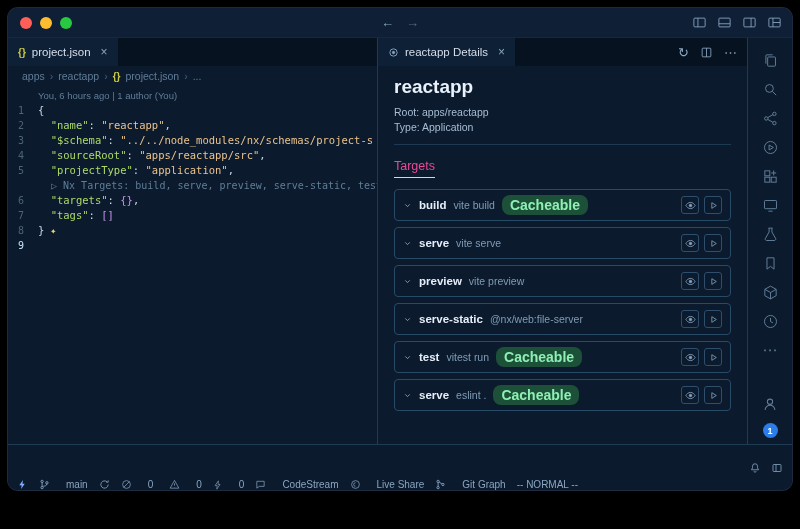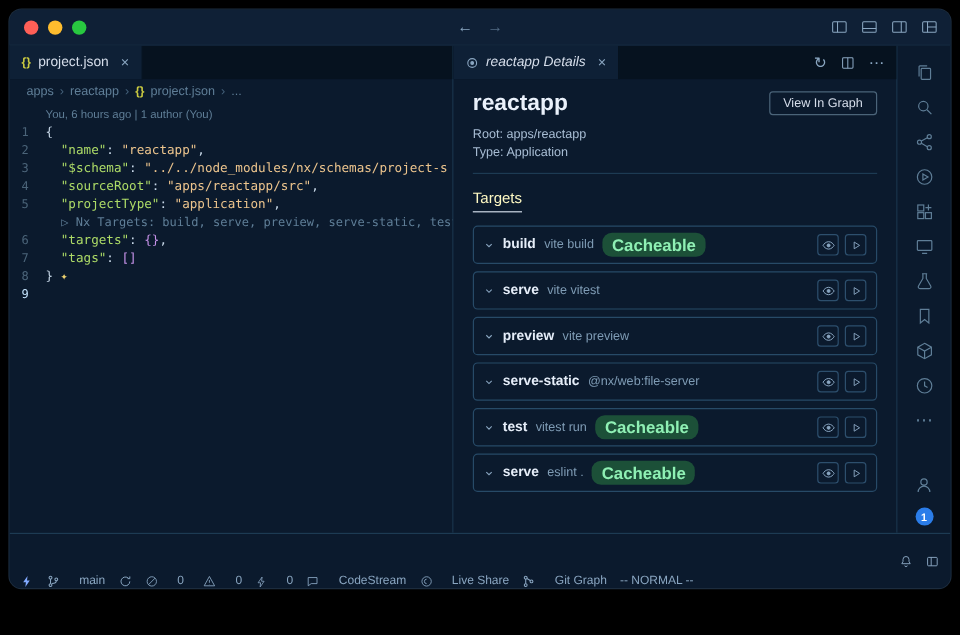--- a/index.html
+++ b/index.html
@@ -22,21 +22,21 @@
   .tb-right svg{display:block;}
   
   .main{flex:1;display:flex;min-height:0;}
   .left-group{width:370px;flex:0 0 370px;border-right:1px solid #1d3b53;display:flex;flex-direction:column;background:#0b1a2d;}
   .right-group{flex:1;display:flex;flex-direction:column;border-right:1px solid #1d3b53;min-width:0;background:#0b1a2d;}
   .tabbar{flex:0 0 28px;background:#06121f;display:flex;align-items:center;}
   .tab{display:flex;align-items:center;gap:6px;padding:0 10px;height:100%;background:#0e2036;
     font-size:11.5px;color:#d6deeb;border-right:1px solid #06121f;}
   .tab .tab-close{color:#8aa6c1;font-size:12px;margin-left:4px;}
   .json-ic{color:#cbcb41;font-weight:bold;font-size:10px;}
-  .tab-label-italic{font-style:italic;}
+  .tab-label-italic{}
   .tab-actions{margin-left:auto;display:flex;gap:11px;padding-right:10px;color:#8aa6c1;align-items:center;font-size:13px;}
   
   .breadcrumbs{flex:0 0 20px;display:flex;align-items:center;gap:5px;padding:0 14px;font-size:10.5px;color:#5f7e97;}
   .bc-sep{color:#44607a;}
   
   .editor{flex:1;font-family:"DejaVu Sans Mono",monospace;font-size:10.5px;padding-top:2px;overflow:hidden;}
   .line{display:flex;height:15px;line-height:15px;align-items:center;}
   .ln{flex:0 0 30px;width:30px;text-align:right;padding-right:14px;color:#4b6479;font-size:10px;}
   .ln.active{color:#c5e4fd;}
   .code{white-space:pre;}
@@ -46,21 +46,21 @@
   .key{color:#addb67;}.str{color:#ecc48d;}.pn{color:#c8d8e8;}.br{color:#c792ea;}
   .sparkle{color:#edd270;font-size:10px;}
   
   .panel{flex:1;padding:10px 16px;overflow:hidden;}
   .panel-header{display:flex;justify-content:space-between;align-items:flex-start;}
   .panel-title{font-size:19px;font-weight:600;color:#eaf1fb;line-height:22px;}
   .graph-btn{border:1px solid #4b6479;background:transparent;color:#d6deeb;font-size:10.5px;
     padding:3px 11px;border-radius:3px;font-family:"Liberation Sans",sans-serif;}
   .panel-meta{margin-top:7px;font-size:10.5px;color:#a8bdd4;line-height:15px;}
   .panel-divider{border:0;border-top:1px solid #1d3b53;margin:9px 0 11px;}
-  .targets-heading{display:inline-block;font-size:12.5px;color:#fef9c3;border-bottom:1px solid #cfd9e6;
+  .targets-heading{display:inline-block;font-size:12.5px;color:#ec4899;border-bottom:1px solid #cfd9e6;
     padding-bottom:4px;margin-bottom:11px;}
   .target-row{height:32px;border:1px solid #274a67;border-radius:4px;margin-bottom:6px;display:flex;
     align-items:center;padding:0 8px;gap:7px;}
   .t-chev{color:#8aa6c1;display:flex;align-items:center;}
   .t-name{font-size:11.5px;font-weight:700;color:#e6eef9;}
   .t-cmd{font-size:10.5px;color:#7f9cb5;}
   .t-badge{background:#1c5038;color:#8ff0b4;font-size:14px;padding:2px 8px;border-radius:8px;font-weight:600;}
   .t-actions{margin-left:auto;display:flex;gap:5px;}
   .t-btn{width:18px;height:18px;border:1px solid #2d4f6d;border-radius:3px;display:flex;
     align-items:center;justify-content:center;color:#8aa6c1;}
@@ -199,21 +199,20 @@
           <svg width="13" height="13" viewBox="0 0 24 24" fill="none" stroke="currentColor" stroke-width="1.6">
               <rect x="4" y="4" width="16" height="16" rx="1.5"></rect>
               <line x1="12" y1="4" x2="12" y2="20"></line>
             </svg>
           <span>⋯</span>
         </div>
       </div>
       <div class="panel">
         <div class="panel-header">
           <div class="panel-title">reactapp</div>
-          <button class="graph-btn">View In Graph</button>
         </div>
         <div class="panel-meta">
           <div><span>Root:</span> <span>apps/reactapp</span></div>
           <div><span>Type:</span> <span>Application</span></div>
         </div>
         <hr class="panel-divider">
         <div>
           <span class="targets-heading">Targets</span>
         </div>
         <div id="targets-list">
@@ -240,21 +239,21 @@
                 </span>
               </span>
             </div>
             <div class="target-row">
               <span class="t-chev">
                 <svg width="9" height="9" viewBox="0 0 16 16" fill="none" stroke="currentColor" stroke-width="1.6">
                   <path d="M4 6l4 4 4-4"></path>
                 </svg>
               </span>
               <span class="t-name">serve</span>
-              <span class="t-cmd">vite vitest</span>
+              <span class="t-cmd">vite serve</span>
               <span class="t-actions">
                 <span class="t-btn">
                   <svg width="11" height="11" viewBox="0 0 16 16" fill="none" stroke="currentColor" stroke-width="1.2">
                     <path d="M8 3.5C4.8 3.5 2.2 6.2 1.3 8c.9 1.8 3.5 4.5 6.7 4.5s5.8-2.7 6.7-4.5C13.8 6.2 11.2 3.5 8 3.5z"></path>
                     <circle cx="8" cy="8" r="1.8" fill="currentColor"></circle>
                   </svg>
                 </span>
                 <span class="t-btn">
                   <svg width="9" height="9" viewBox="0 0 16 16" fill="none" stroke="currentColor" stroke-width="1.4" stroke-linejoin="round">
                     <path d="M5 3l8 5-8 5z"></path>

